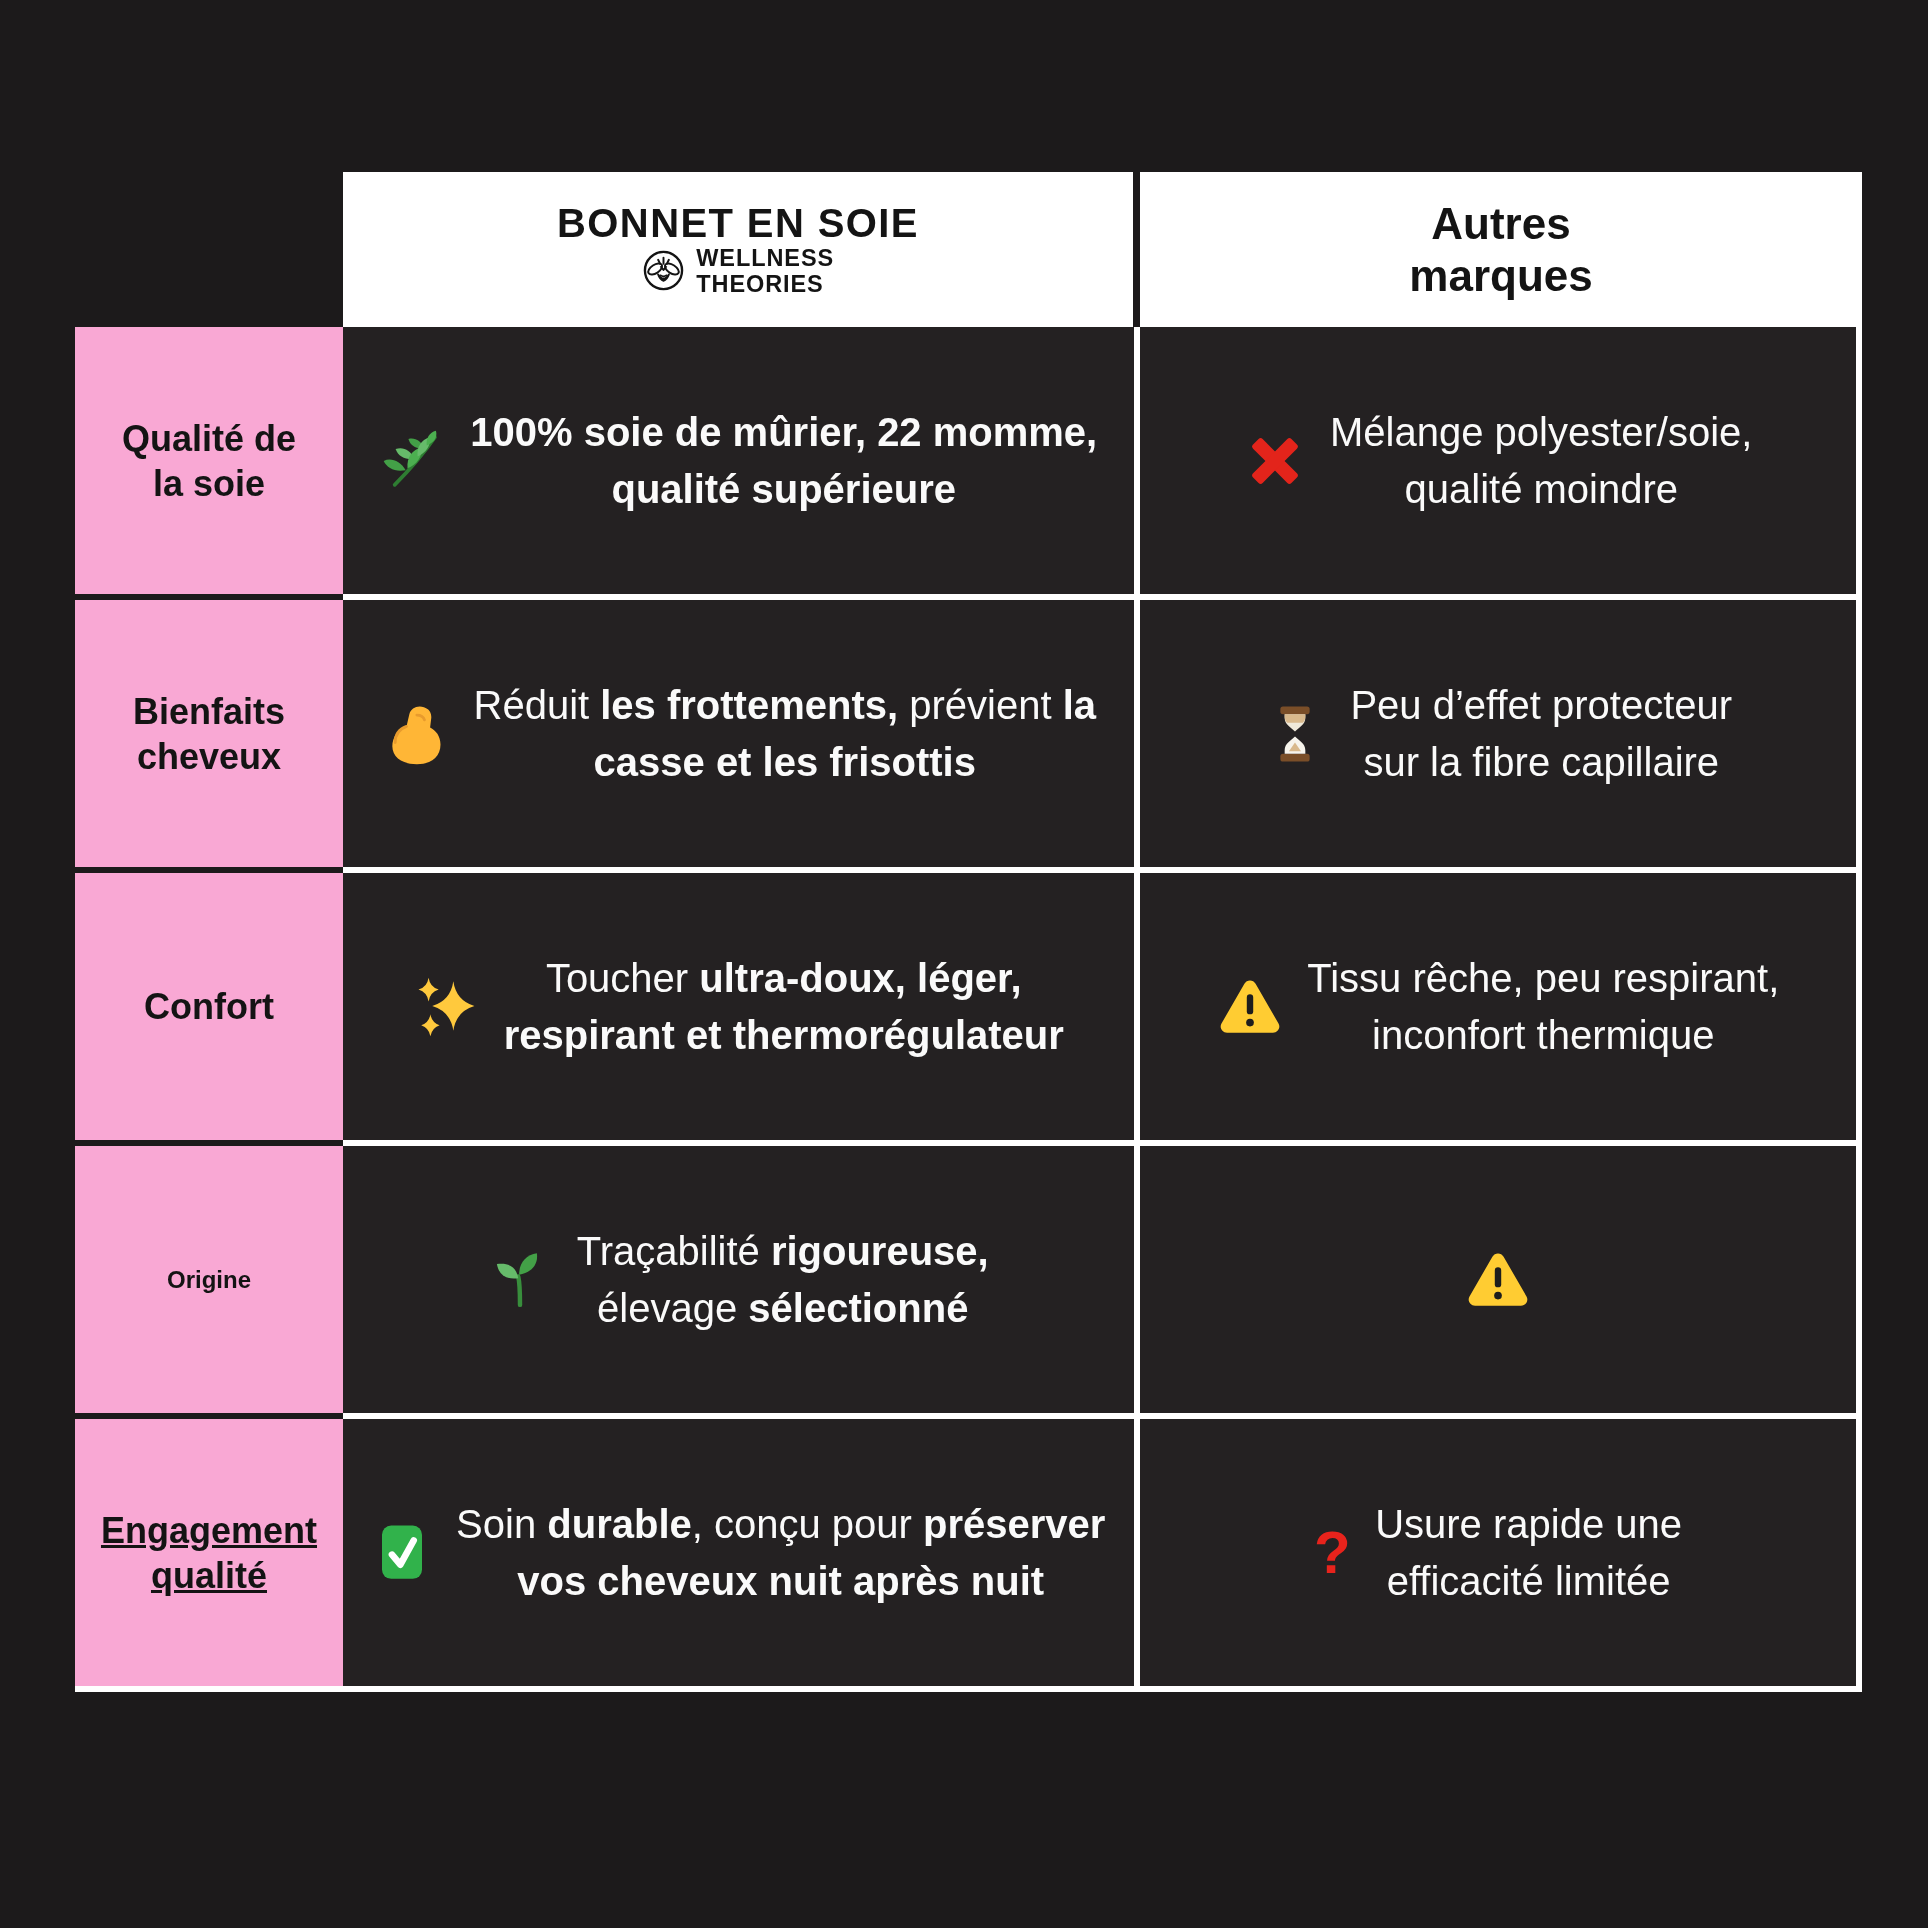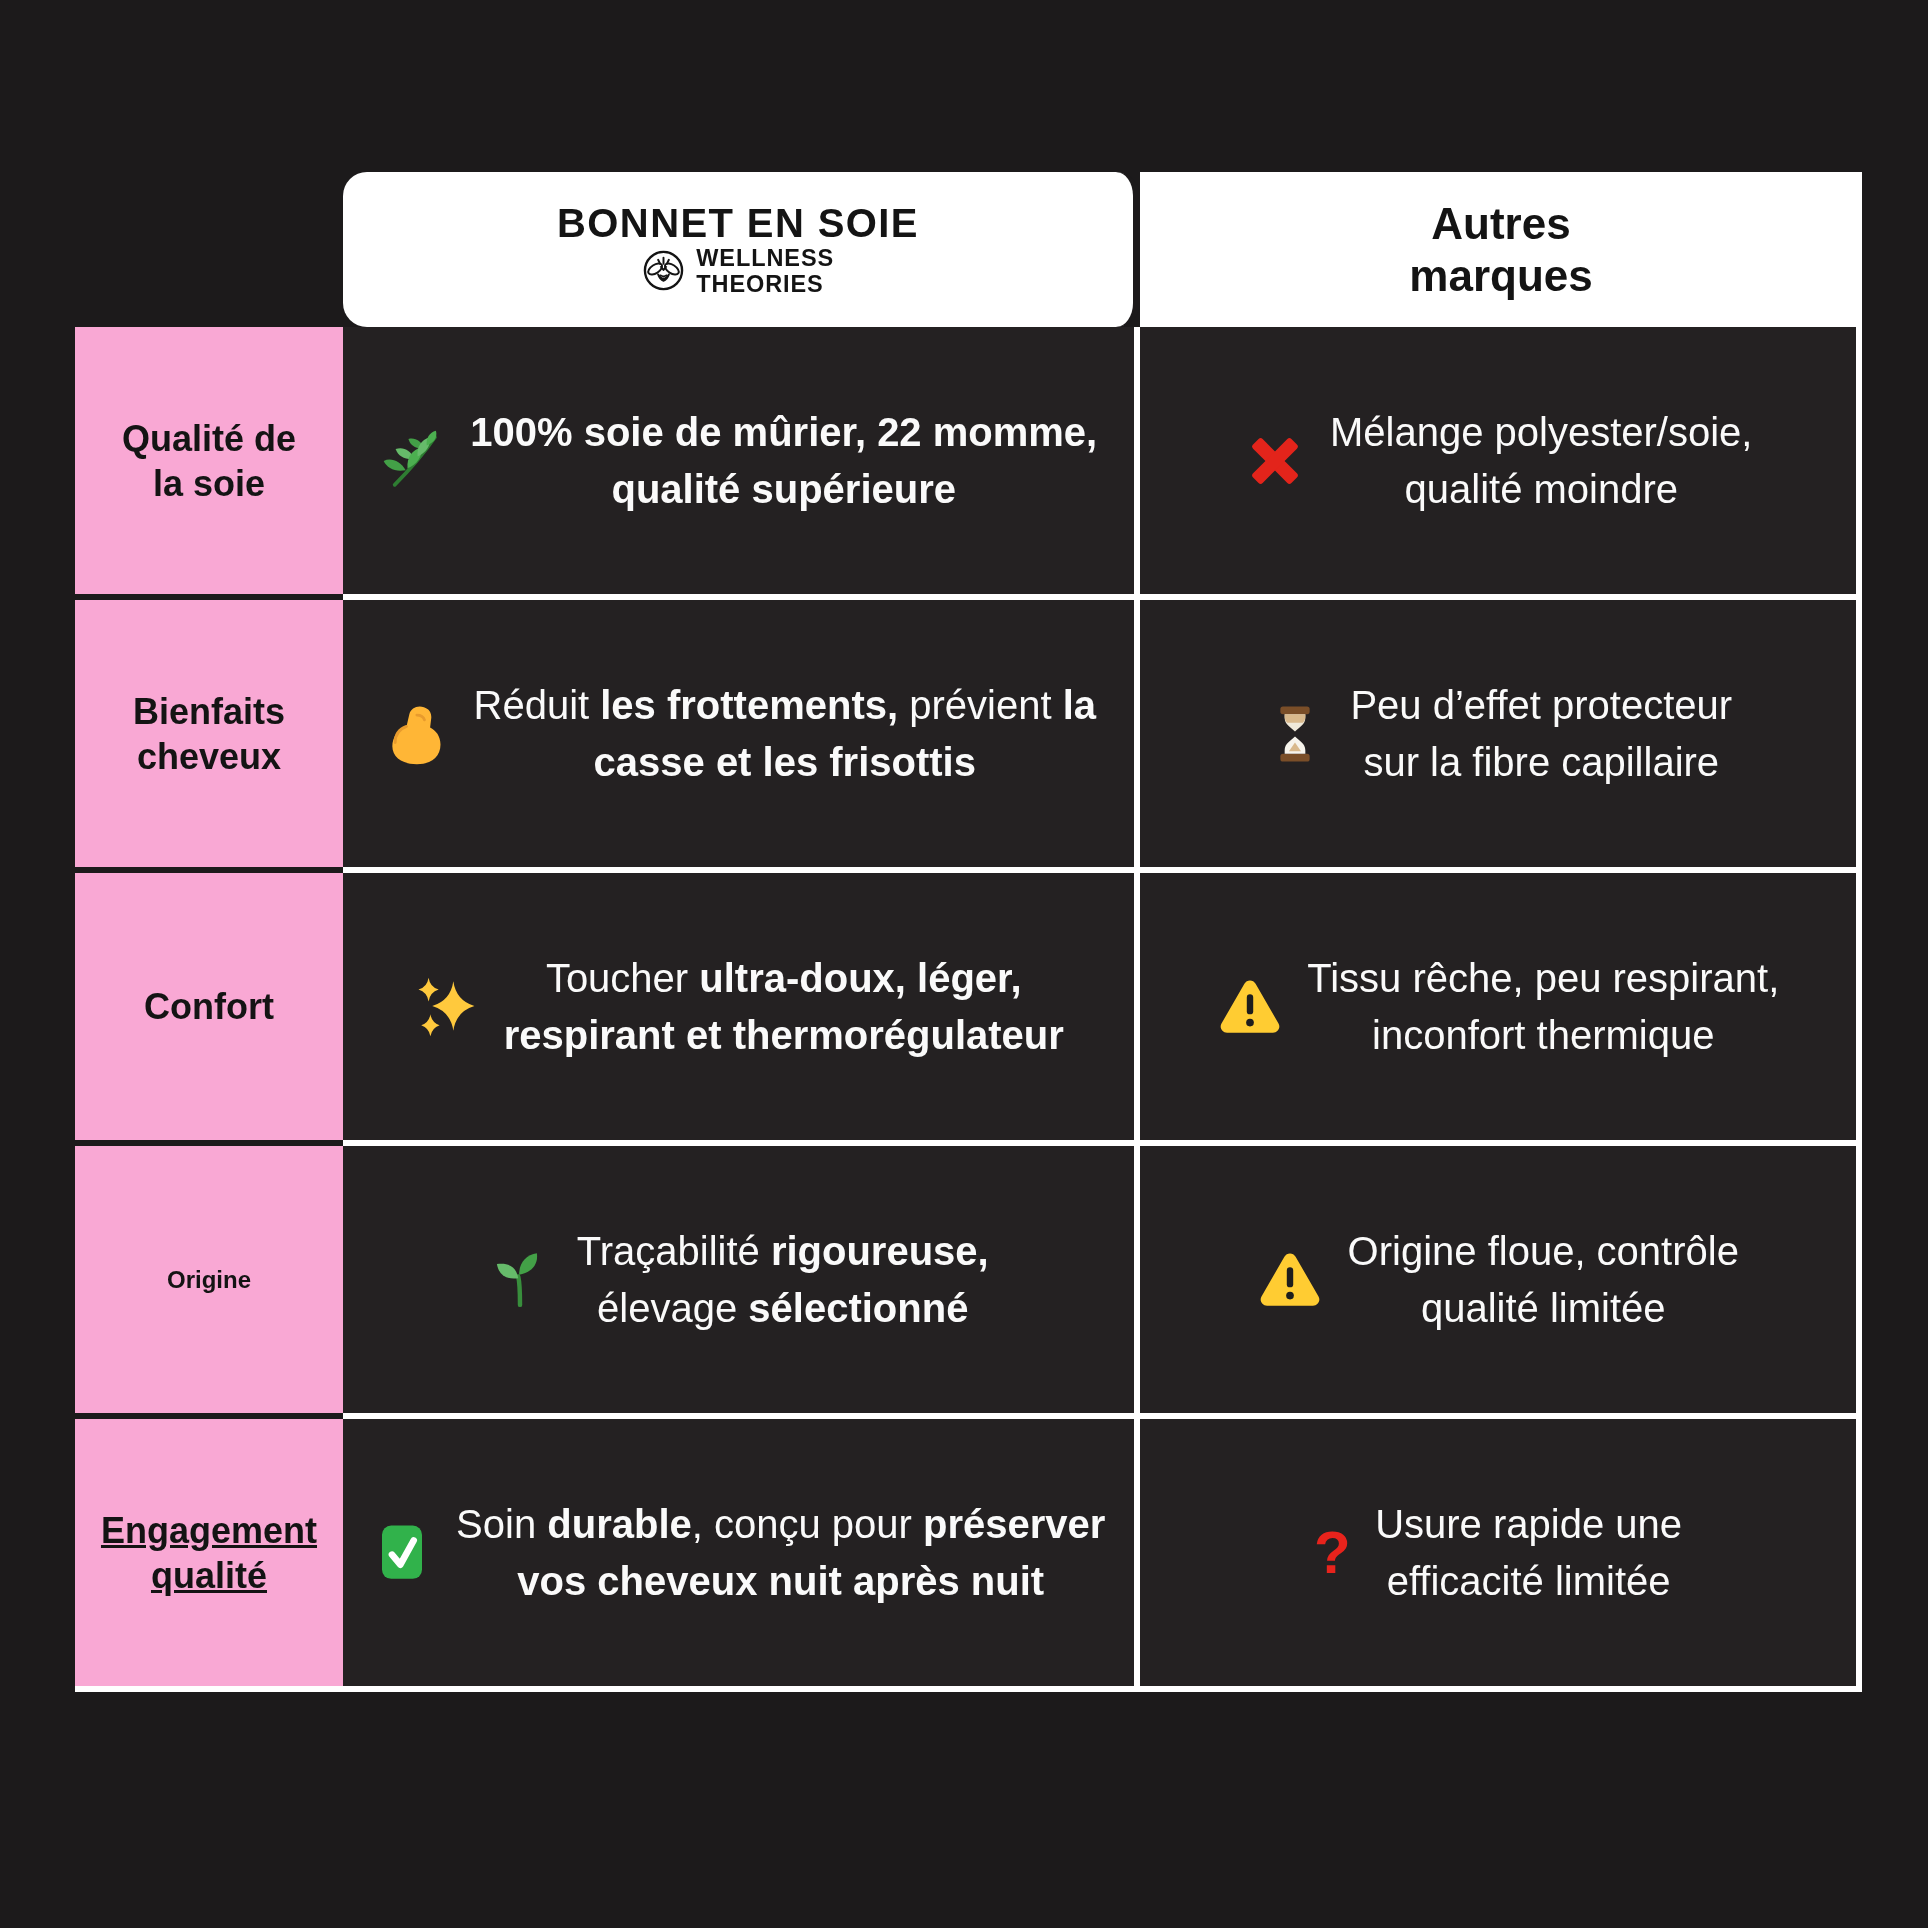--- a/index.html
+++ b/index.html
@@ -21,21 +21,21 @@
     grid-template-columns:268px 797px 722px;
     grid-template-rows:155px repeat(5,273px);
   }
   .grid > div{box-sizing:border-box;}
   .corner{background:transparent;}
   
   .hcell{
     background:#ffffff;color:var(--ink);
     display:flex;flex-direction:column;align-items:center;justify-content:center;
   }
-  .hcell.brand{border-right:7.5px solid var(--pagebg);border-radius:24px;}
+  .hcell.brand{border-right:7.5px solid var(--pagebg);}
   .h-title{font-weight:bold;font-size:40px;letter-spacing:1.4px;}
   .logo-row{display:flex;align-items:center;gap:11.3px;margin-top:0;}
   .wordmark{font-weight:bold;font-size:23.5px;line-height:1.1;letter-spacing:0.9px;text-align:left;}
   .other-title{font-weight:bold;font-size:44px;line-height:1.18;text-align:center;}
   
   .lcell{
     background:#f9a8d4;color:var(--ink);
     font-weight:bold;font-size:36px;line-height:1.25;
     display:flex;align-items:center;justify-content:center;
     text-align:center;white-space:pre-line;
@@ -188,22 +188,20 @@
 élevage </span><span class="b">sélectionné</span></div>
     </div>
   <div class="ccell">
       <span class="icon">
         <svg width="66" height="66" viewBox="0 0 72 72">
           <path d="M36 7 c2.5 0 4.8 1.3 6.1 3.6 l25 43.4 c2.6 4.5 -0.7 10 -6.1 10 h-50 c-5.4 0 -8.7 -5.5 -6.1 -10 l25 -43.4 c1.3 -2.3 3.6 -3.6 6.1 -3.6 z" fill="#FFCC32"></path>
           <rect x="32.5" y="22" width="7" height="22" rx="3.5" fill="#1d1d1d"></rect>
           <circle cx="36" cy="53" r="4.2" fill="#1d1d1d"></circle>
         </svg>
       </span>
-      <div class="txt"><span>Origine floue, contrôle
-qualité limitée</span></div>
     </div>
 
   <div class="lcell last">Engagement
 qualité</div>
   <div class="ccell">
       <span class="icon">
         <svg width="60" height="66" viewBox="0 0 72 78">
           <rect x="12" y="6" width="48" height="64" rx="11" fill="#31B24B"></rect>
           <path d="M24 41 L34 53 L50 24" stroke="#ffffff" stroke-width="8" fill="none" stroke-linecap="round" stroke-linejoin="round"></path>
         </svg>

